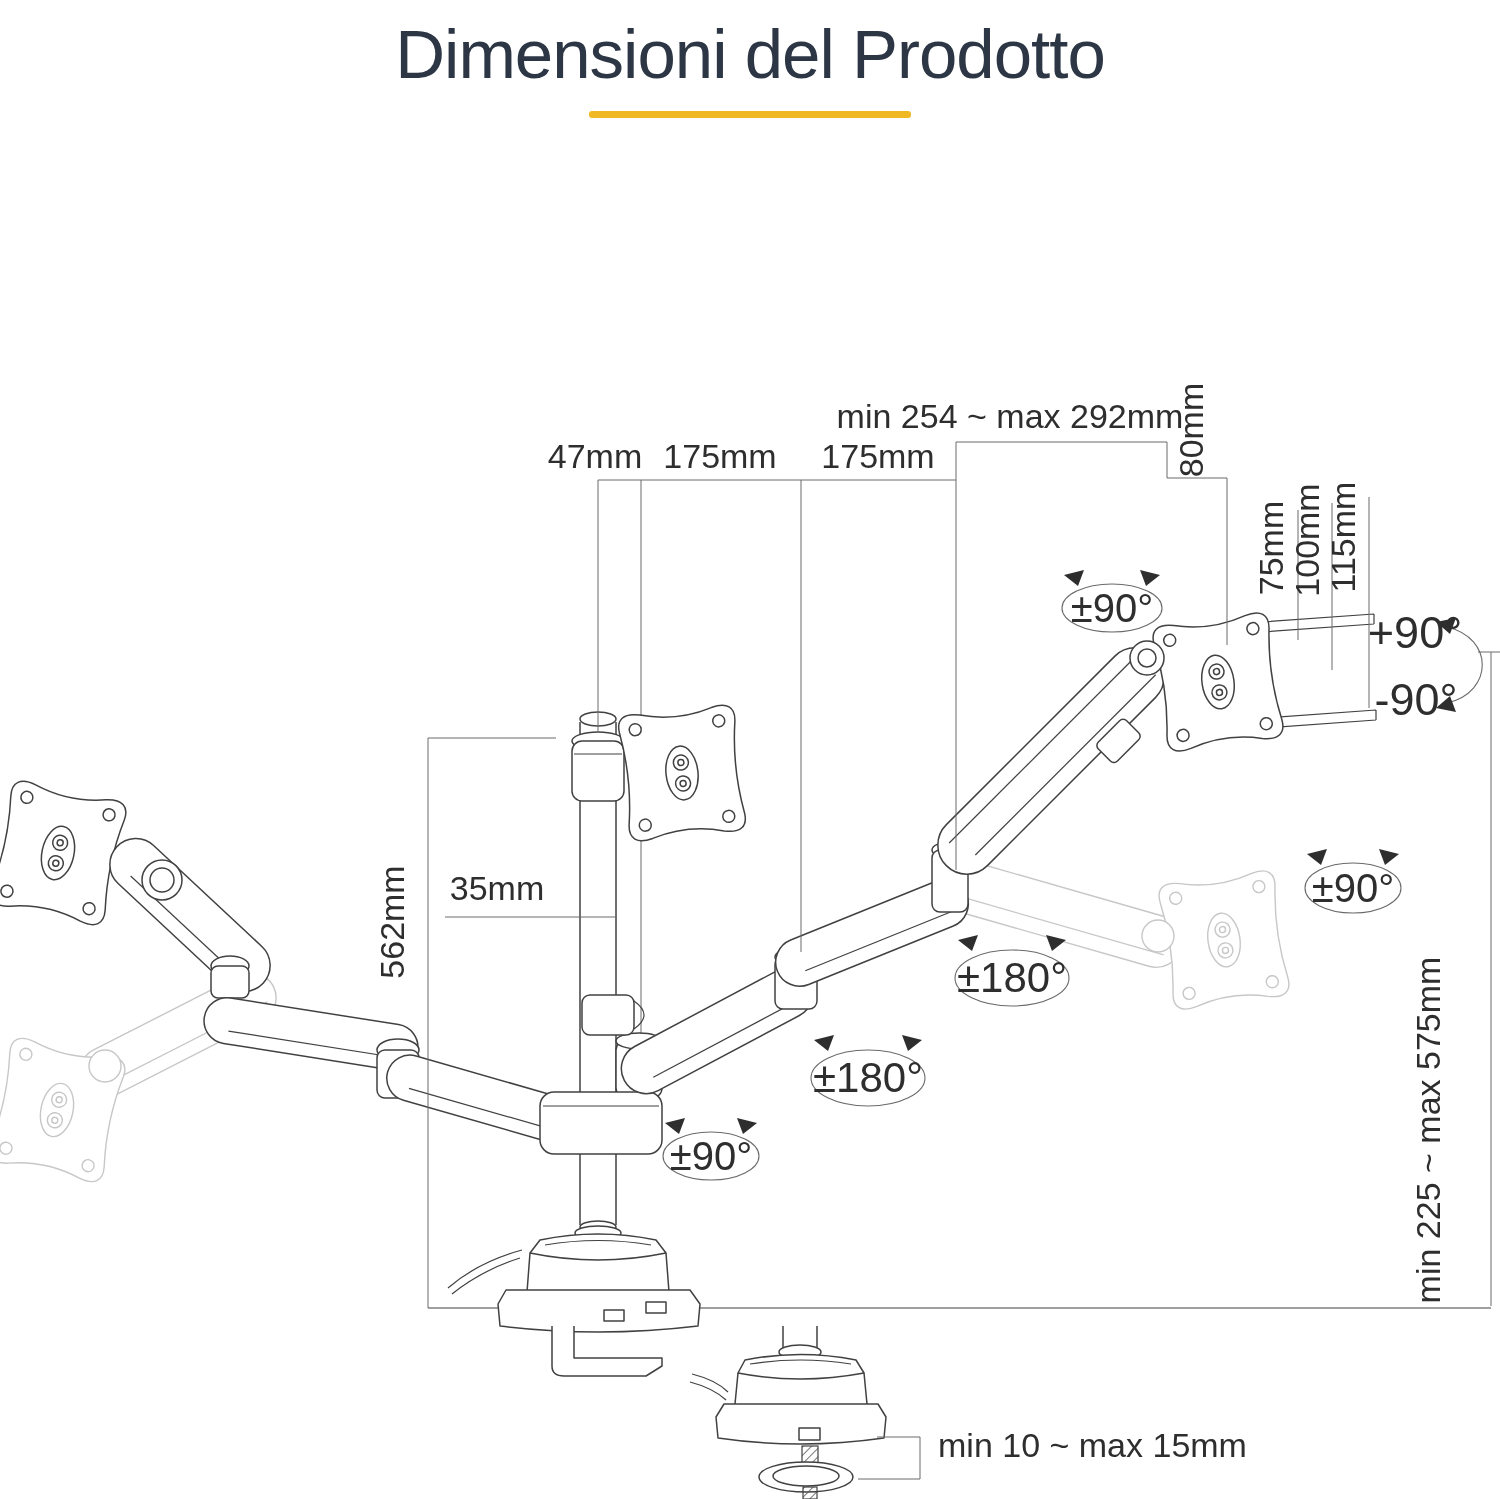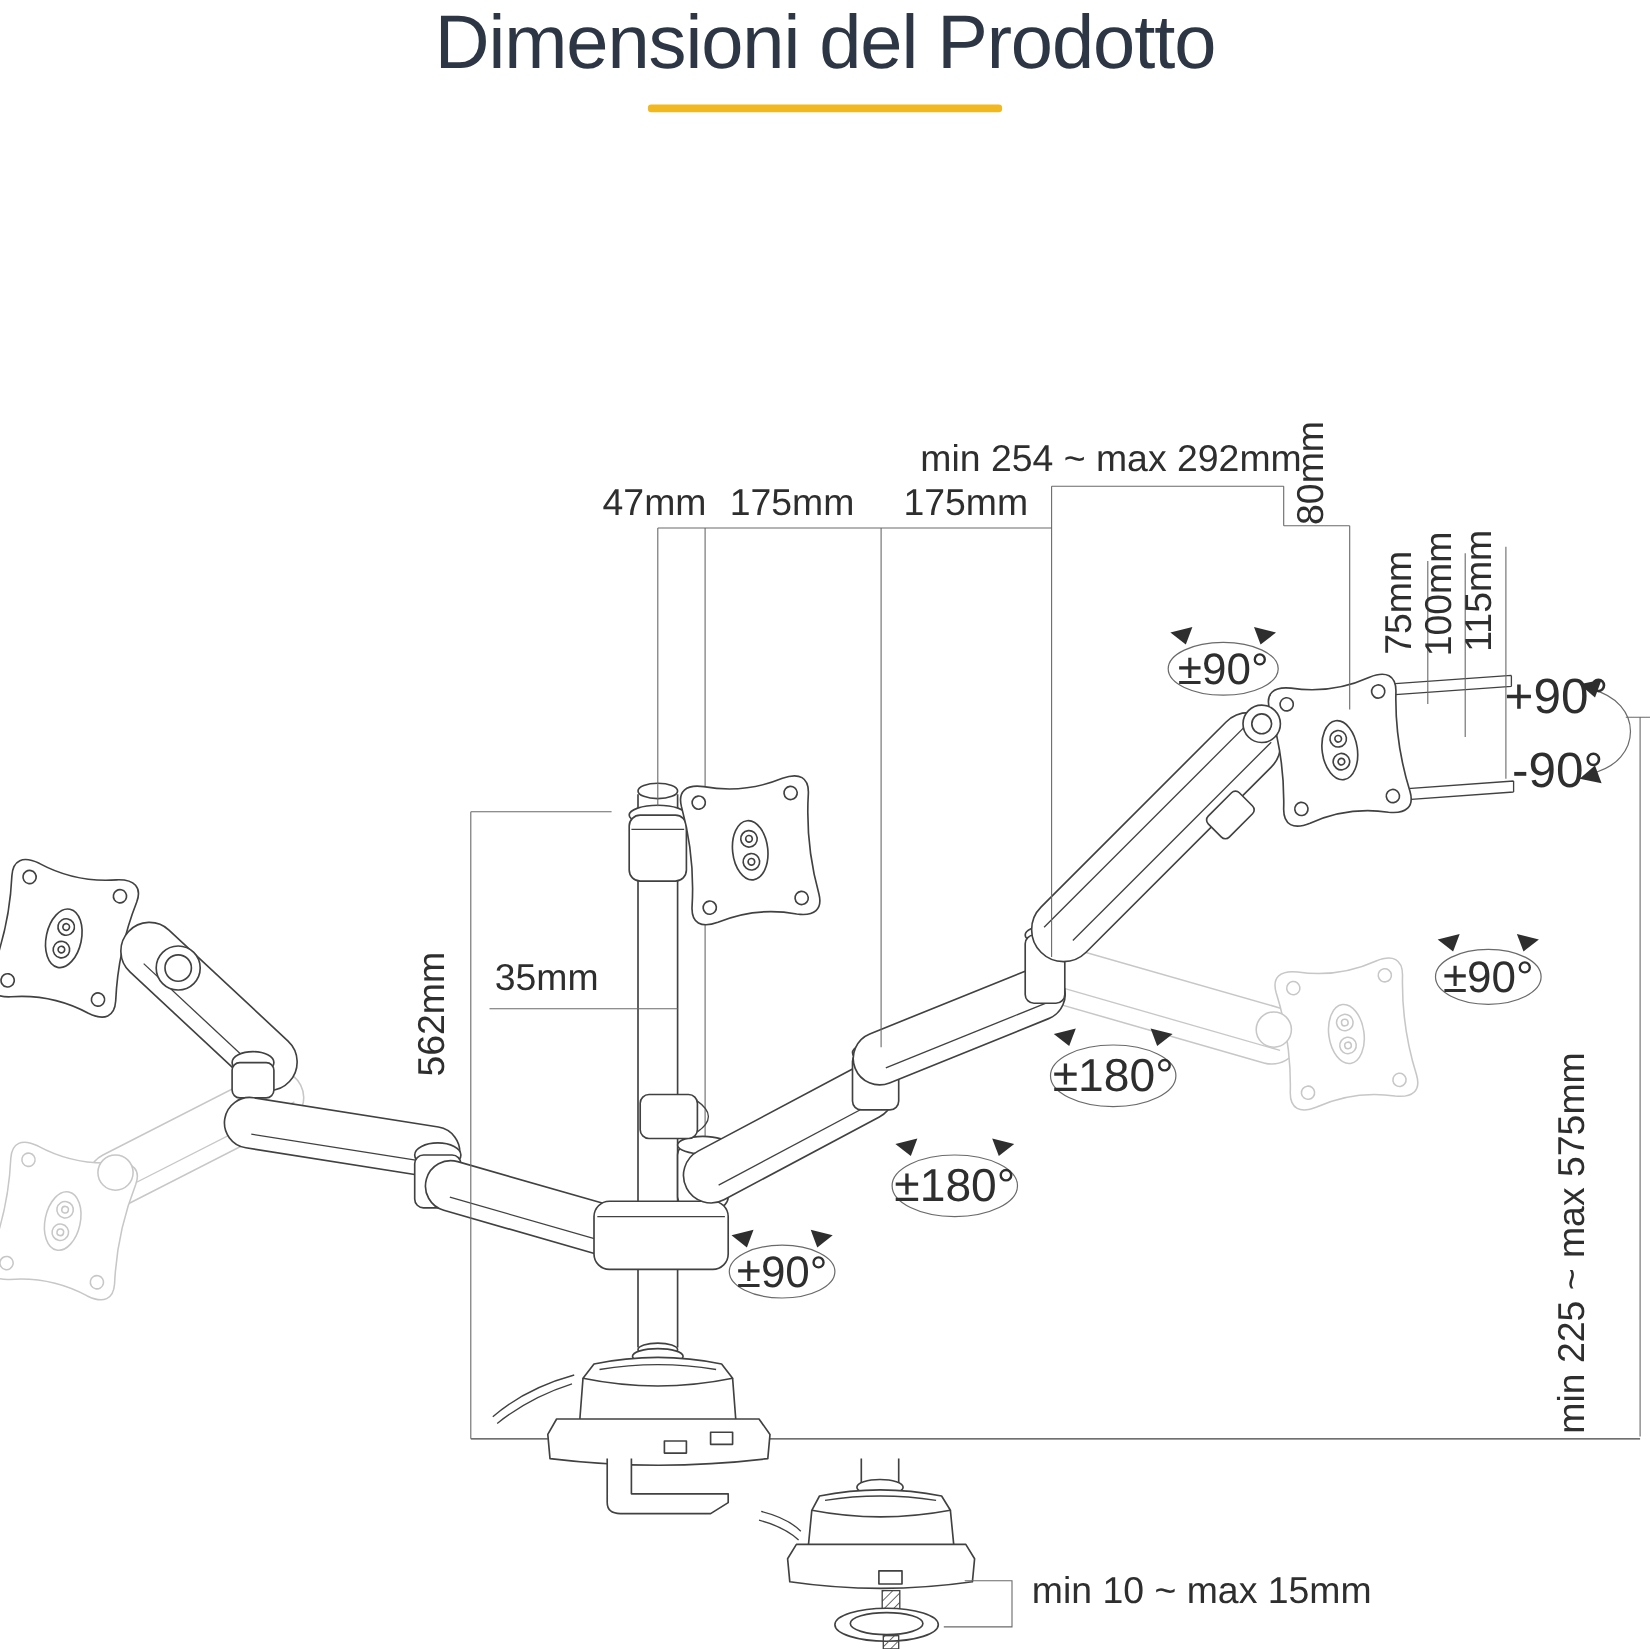--- a/index.html
+++ b/index.html
@@ -1,19 +1,19 @@
 <!DOCTYPE html>
 <html><head>
 <meta charset="utf-8">
 <style>
   html,body{margin:0;padding:0;background:#ffffff;}
   .page{position:relative;width:1500px;height:1499px;background:#fff;overflow:hidden;
         font-family:"Liberation Sans",sans-serif;}
   .hdr{position:absolute;top:0;left:0;width:100%;text-align:center;}
-  .hdr h1{margin:0;padding-top:0px;font-size:69px;line-height:1.12;font-weight:300;
+  .hdr h1{margin:0;padding-top:16px;font-size:69px;line-height:1.12;font-weight:300;
           letter-spacing:-1px;color:var(--title-color,#2c3644);}
   .rule{width:322px;height:7px;margin:18px auto 0;border-radius:3px;
         background:var(--underline-color,#f0b823);}
   svg{position:absolute;top:0;left:0;}
   .mech{fill:#ffffff;stroke:var(--line-color,#414141);stroke-width:1.5;stroke-linejoin:round;}
   .mech-l{fill:none;stroke:var(--line-color,#414141);stroke-width:1.2;}
   .ghost{fill:#ffffff;stroke:var(--ghost-color,#c7c7c7);stroke-width:1.4;stroke-linejoin:round;}
   .ghost-l{fill:none;stroke:var(--ghost-color,#c7c7c7);stroke-width:1.2;}
   .dim{fill:none;stroke:var(--dim-color,#6a6a6a);stroke-width:1;}
   .rot{fill:none;stroke:var(--dim-color,#6a6a6a);stroke-width:1.1;}

